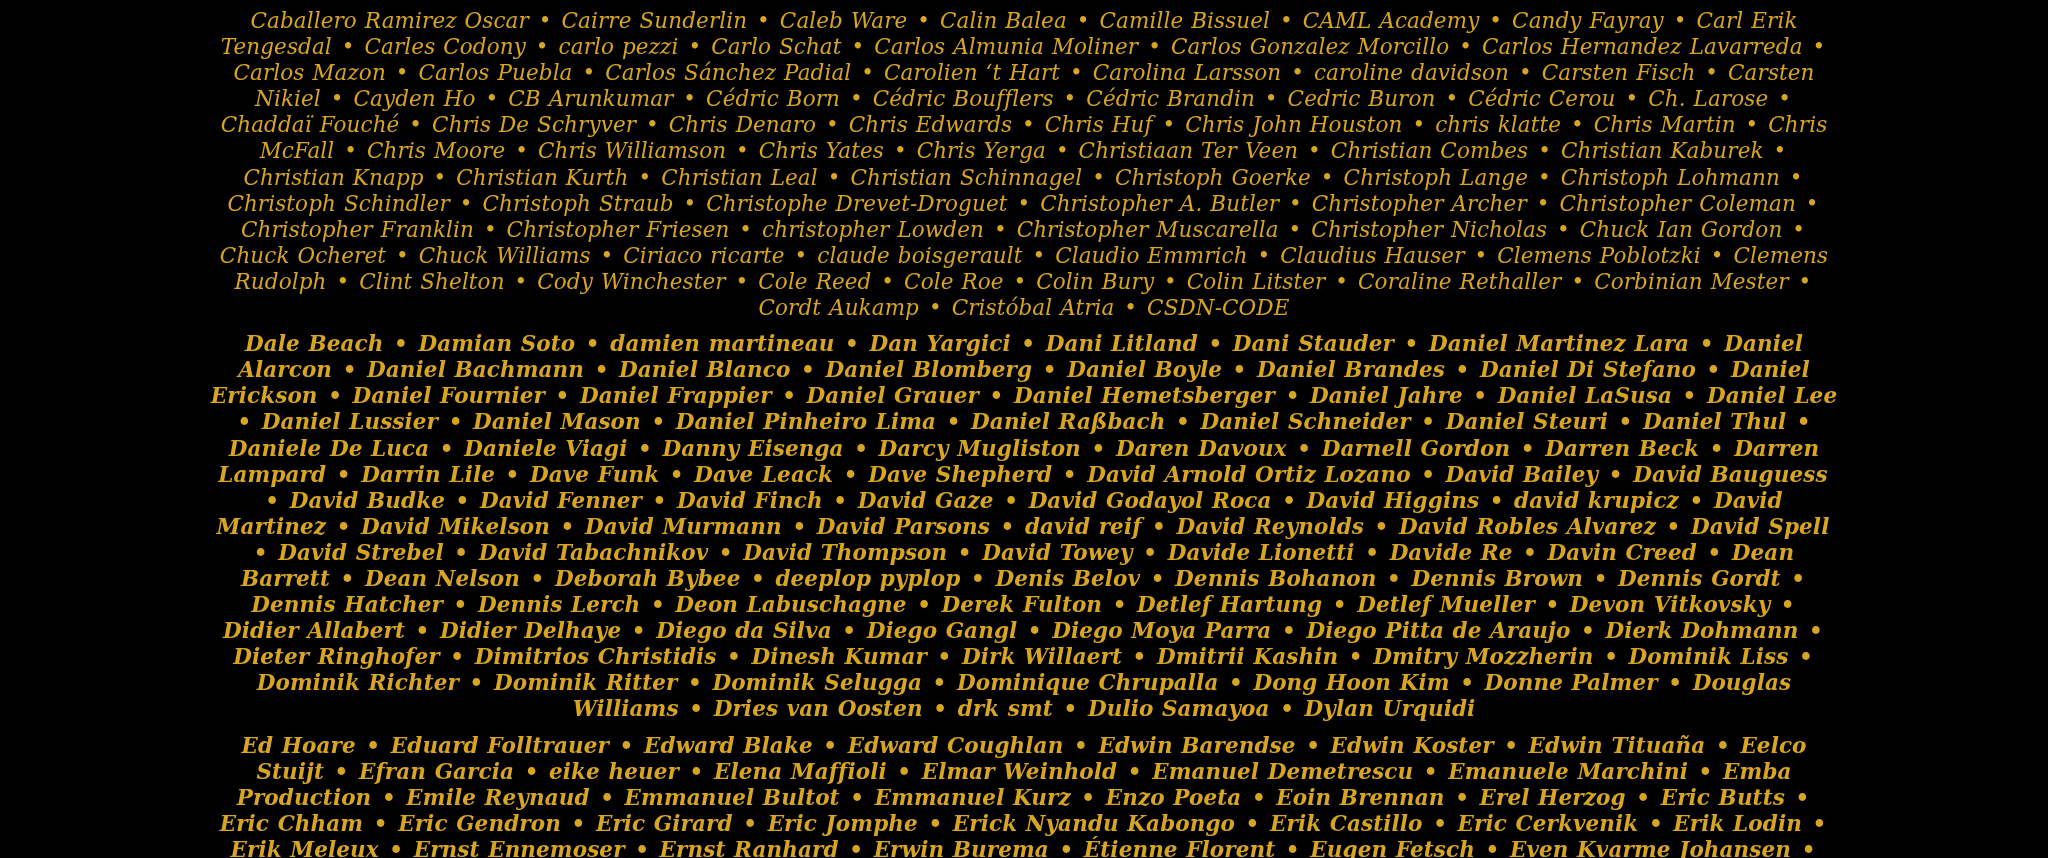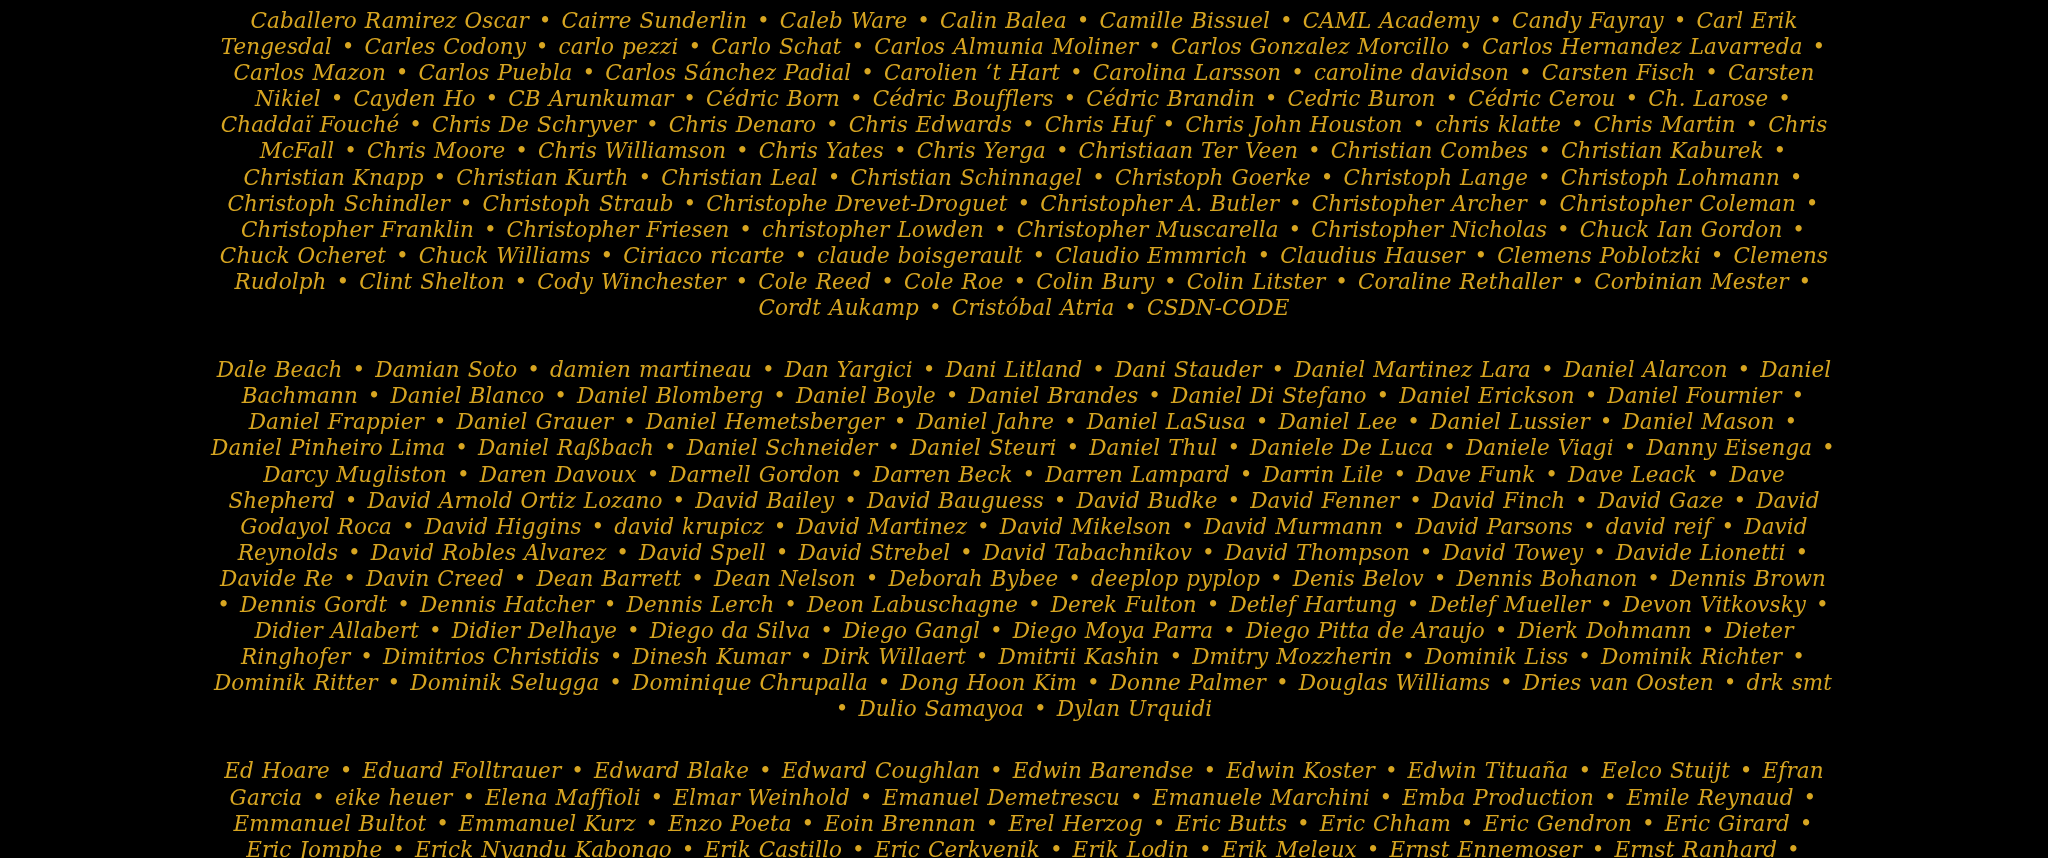--- a/index.html
+++ b/index.html
@@ -26,21 +26,22 @@
     width: 100%;
     text-align: center;
     color: #d7a521;
     font-style: italic;
     font-size: 21.5px;
     line-height: 26.1px;
     letter-spacing: 0.1px;
     word-spacing: 1px;
   }
   .credit-block + .credit-block {
-    margin-top: 36px;
+    margin-top: 10px;
+    font-weight: bold;
   }
   .sep {
     font-style: normal;
     padding: 0 2px;
   }
 </style>
 </head>
 <body>
 
 <div id="credits">

